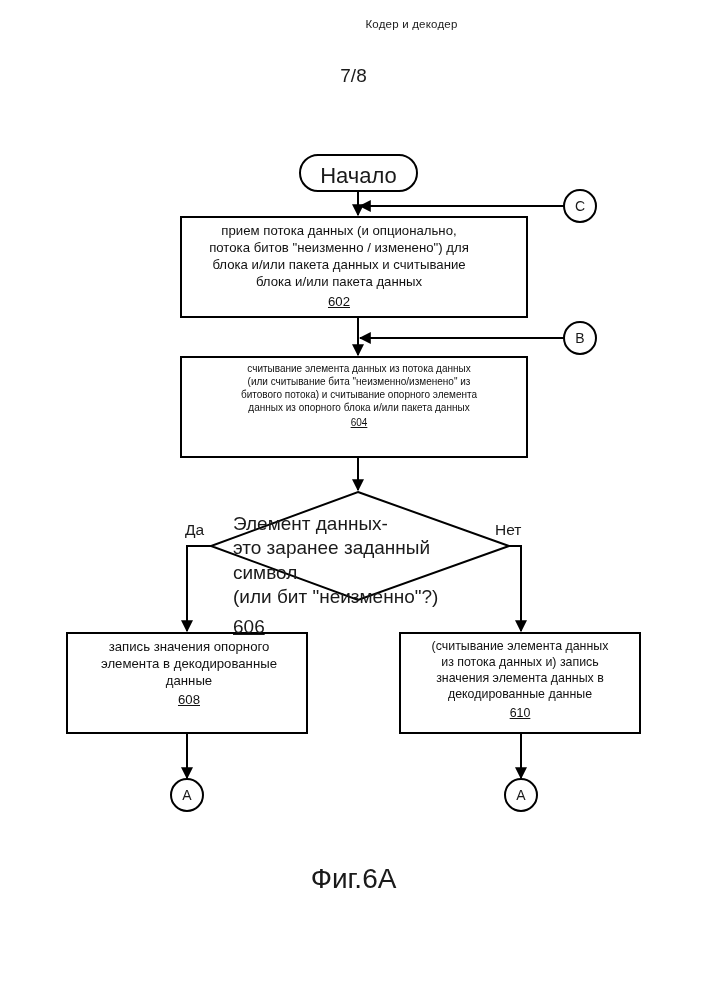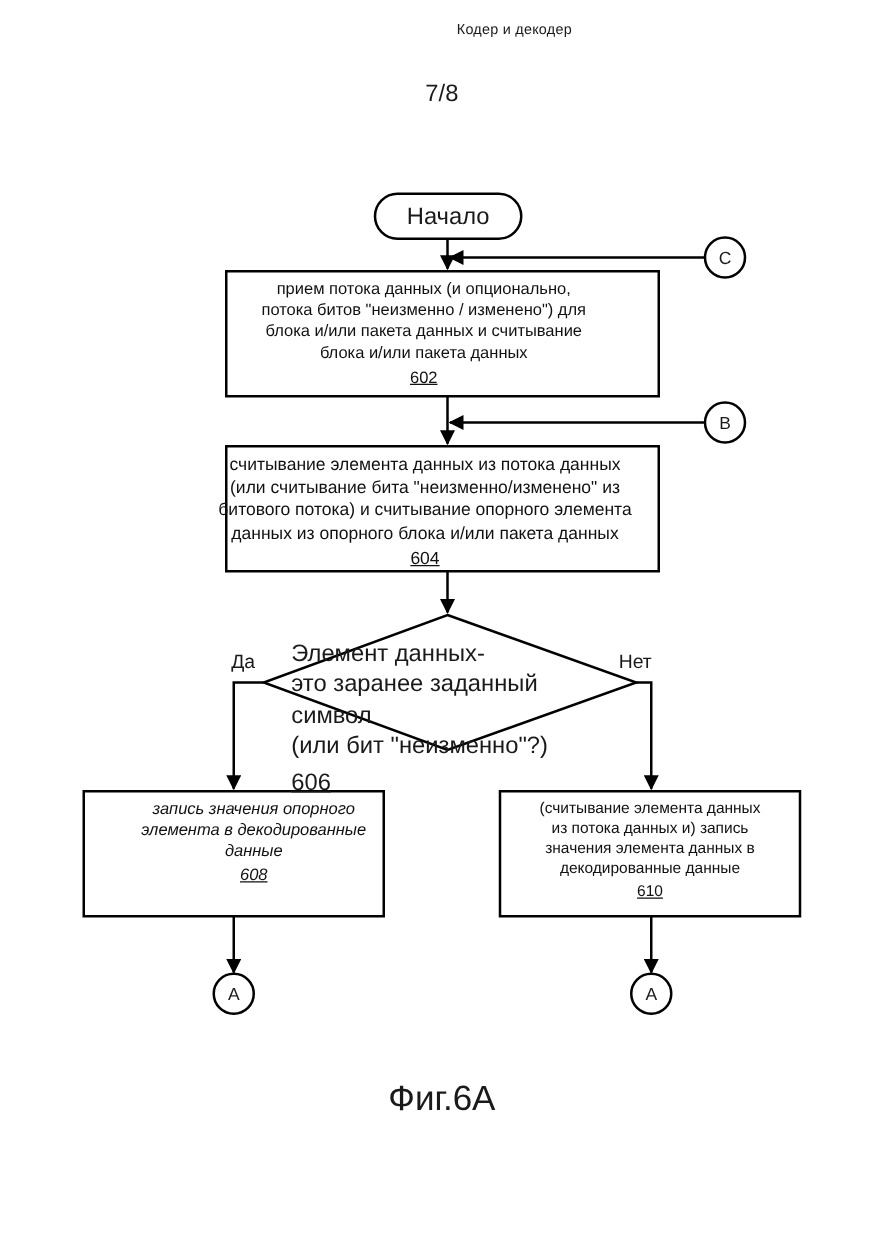--- a/index.html
+++ b/index.html
@@ -63,21 +63,21 @@
     color: #111;
   }
   .node-text .ref {
     display: block;
     text-decoration: underline;
     margin-top: 2px;
   }
   .terminal-text {
     position: absolute;
     text-align: center;
-    font-size: 19px;
+    font-size: 22px;
   }
   .conn-text {
     position: absolute;
     text-align: center;
     font-size: 14px;
   }
   .branch-label {
     position: absolute;
     font-size: 15.5px;
   }
@@ -154,39 +154,39 @@
   <div class="conn-text" style="left:505px; top:787px; width:32px;">A</div>
 
   <div class="node-text" style="left:183px; top:222px; width:312px;">
     <span>прием потока данных (и опционально,</span><br>
     <span>потока битов "неизменно / изменено") для</span><br>
     <span>блока и/или пакета данных и считывание</span><br>
     <span>блока и/или пакета данных</span>
     <span class="ref">602</span>
   </div>
 
-  <div class="node-text" style="left:169px; top:362px; width:342px; font-size:14px;">
+  <div class="node-text" style="left:188px; top:362px; width:342px; font-size:10px;">
     <span>считывание элемента данных из потока данных</span><br>
     <span>(или считывание бита "неизменно/изменено" из</span><br>
     <span>битового потока) и считывание опорного элемента</span><br>
     <span>данных из опорного блока и/или пакета данных</span>
     <span class="ref">604</span>
   </div>
 
   <div class="diamond-text" style="left:233px; top:512px; width:250px;">
     <span>Элемент данных-</span><br>
     <span>это заранее заданный символ</span><br>
     <span>(или бит "неизменно"?)</span>
     <span class="ref">606</span>
   </div>
 
   <div class="branch-label" style="left:185px; top:521px;">Да</div>
   <div class="branch-label" style="left:495px; top:521px;">Нет</div>
 
-  <div class="node-text" style="left:83px; top:638px; width:240px;font-style:italic;">
+  <div class="node-text" style="left:69px; top:638px; width:240px;">
     <span>запись значения опорного</span><br>
     <span>элемента в декодированные</span><br>
     <span>данные</span>
     <span class="ref">608</span>
   </div>
 
   <div class="node-text" style="left:402px; top:638px; width:236px; font-size:12.4px;">
     <span>(считывание элемента данных</span><br>
     <span>из потока данных и) запись</span><br>
     <span>значения элемента данных в</span><br>

